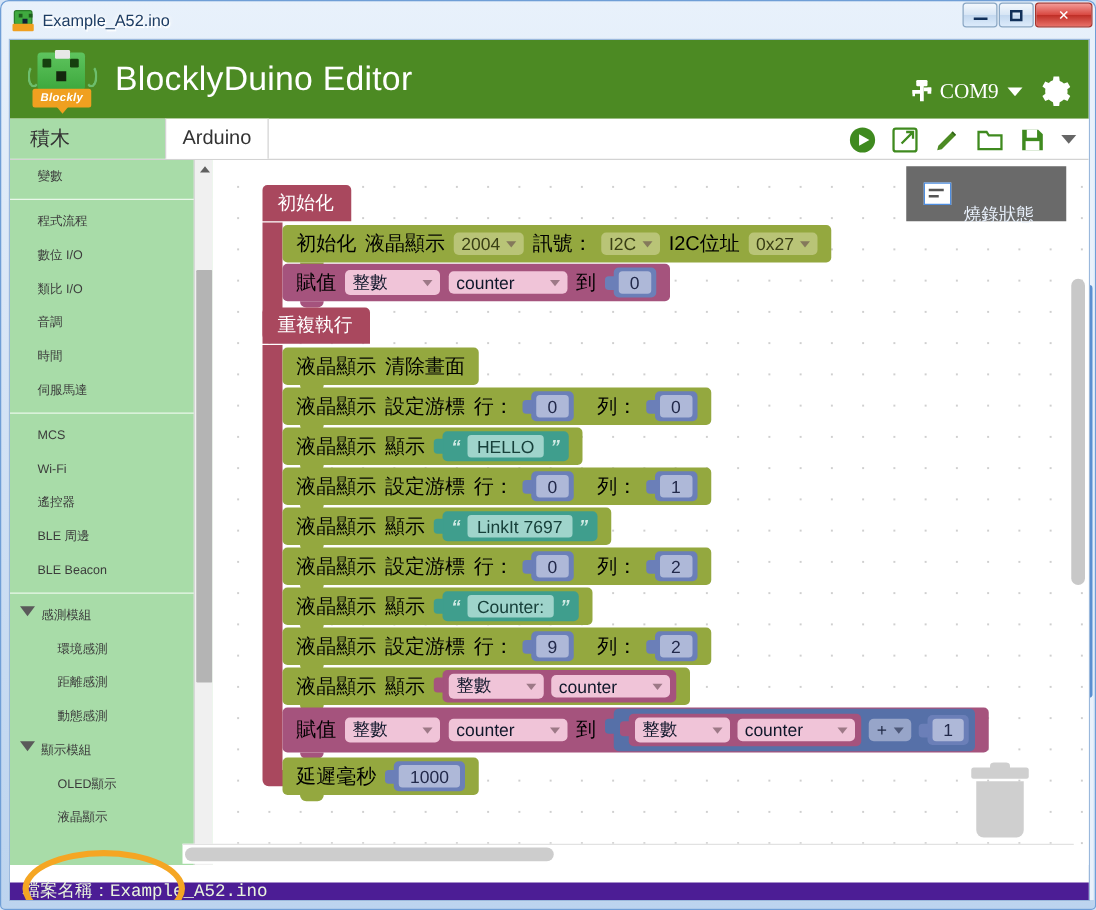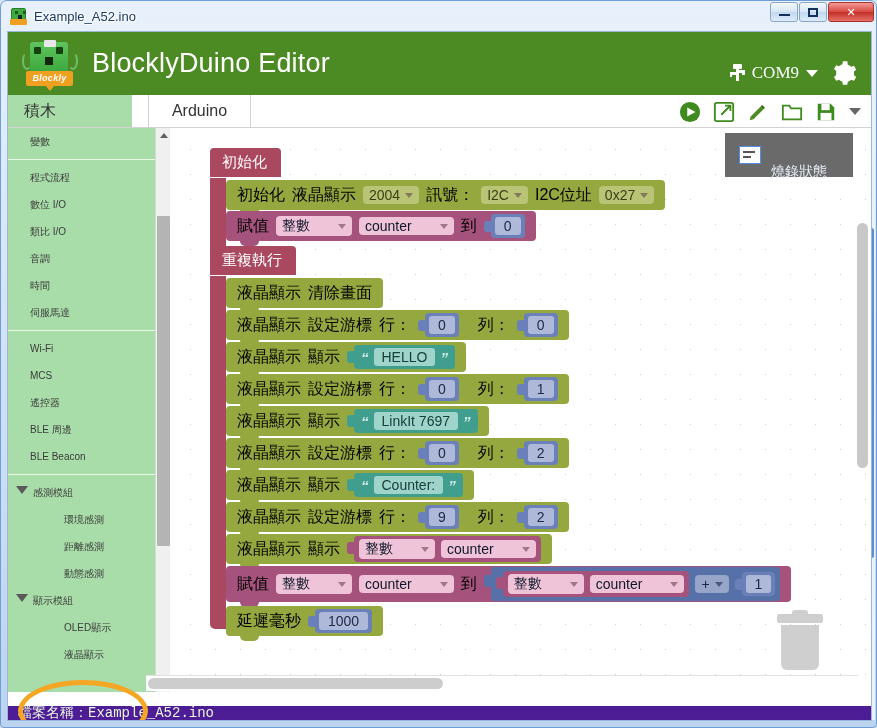--- a/index.html
+++ b/index.html
@@ -112,39 +112,39 @@
   
   .tabrow {
     height: 33px; background: #fff; display: flex; align-items: stretch;
     border-bottom: 1px solid #d3d3d3; position: relative;
   }
   .tab-blocks {
     width: 124px; background: #a8dca8; color: #333; font-size: 16px;
     display: flex; align-items: center; padding-left: 16px; cursor: pointer;
   }
   .tab-arduino {
-    width: 103px; font-size: 16px; color: #333; background: #fff;
+    width: 83px; font-size: 16px; color: #333; background: #fff;
     display: flex; align-items: center; justify-content: center;
-    border-right: 1px solid #d3d3d3; border-left: 1px solid #d3d3d3; cursor: pointer; margin-left: 16px;
+    border-right: 1px solid #d3d3d3; border-left: 1px solid #d3d3d3; cursor: pointer;
   }
   .toolicons { position: absolute; right: 10px; top: 0; height: 33px; display: flex; align-items: center; gap: 12px;}
   .ti { width: 22px; height: 22px; cursor: pointer; position: relative;}
 
   
   .main { position: relative; height: 564px; display: flex; }
 
   
   .sidebar {
     width: 162px; background: #a8dca8; position: relative;
     font-size: 10px; color: #3c3c3c; overflow: hidden;
   }
   .sb-sep { height: 1px; background: #e9f7e9; margin: 4px 0; }
   .sb-item { padding: 2px 0 2px 22px; line-height: 23px; cursor: pointer; white-space: nowrap;}
   .sb-item.grp { padding-left: 8px; }
-  .sb-item.sub { padding-left: 56px; }
+  .sb-item.sub { padding-left: 38px; }
   .tri { display:inline-block; width:0;height:0;
     border-left:6px solid transparent;border-right:6px solid transparent;border-top:8px solid #5a5a5a;
     margin-right: 5px; vertical-align: 2px;}
   .sb-scroll {
     position: absolute; right: 0; top: 0; width: 15px; height: 100%;
     background: #f0f0f0; border-left: 1px solid #d8d8d8;
   }
   .sb-up, .sb-dn { position:absolute; left:0; width:15px; height:15px; display:flex;align-items:center;justify-content:center; cursor:pointer;}
   .sb-up{top:0;} .sb-dn{bottom:0;}
   .sb-up i{width:0;height:0;border-left:4px solid transparent;border-right:4px solid transparent;border-bottom:5px solid #606060;}
@@ -368,22 +368,22 @@
       <div class="sidebar">
         <div class="sb-item">變數</div>
         <div class="sb-sep"></div>
         <div class="sb-item">程式流程</div>
         <div class="sb-item">數位 I/O</div>
         <div class="sb-item">類比 I/O</div>
         <div class="sb-item">音調</div>
         <div class="sb-item">時間</div>
         <div class="sb-item">伺服馬達</div>
         <div class="sb-sep"></div>
+        <div class="sb-item">MCS</div>
         <div class="sb-item">Wi-Fi</div>
-        <div class="sb-item">MCS</div>
         <div class="sb-item">遙控器</div>
         <div class="sb-item">BLE 周邊</div>
         <div class="sb-item">BLE Beacon</div>
         <div class="sb-sep"></div>
         <div class="sb-item grp">
           <span class="tri"></span><span>感測模組</span>
         </div>
         <div class="sb-item sub">環境感測</div>
         <div class="sb-item sub">距離感測</div>
         <div class="sb-item sub">動態感測</div>

